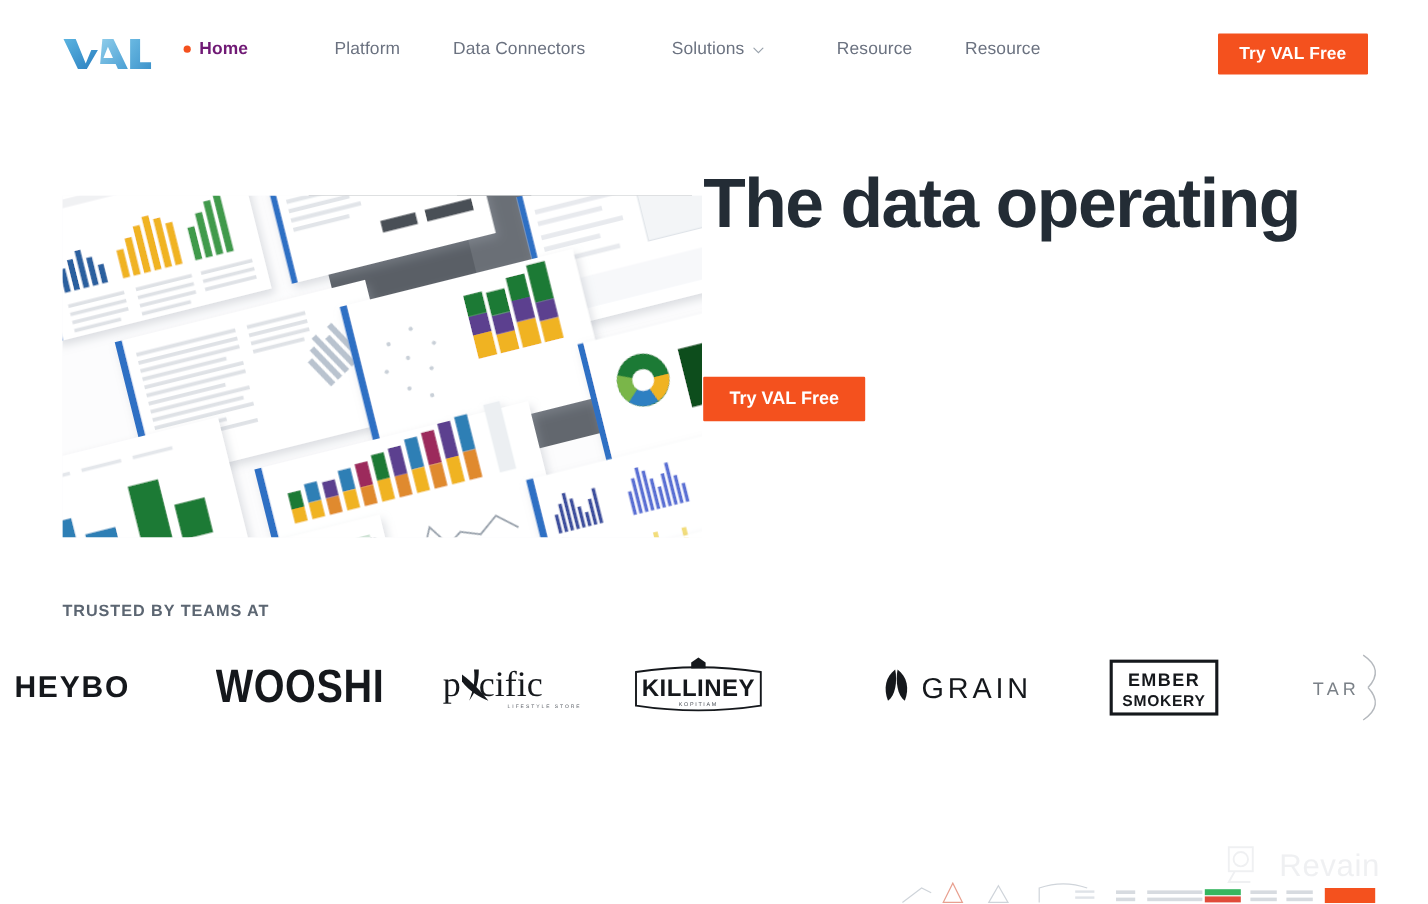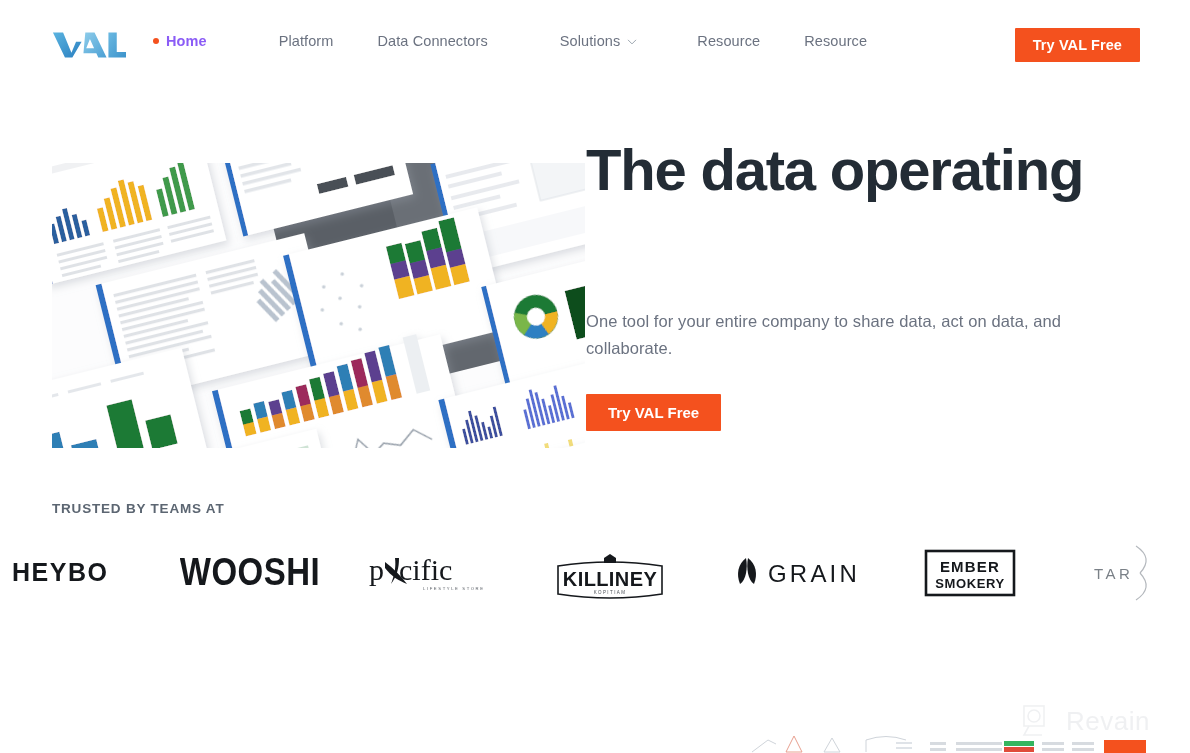--- a/index.html
+++ b/index.html
@@ -53,21 +53,21 @@
   .nav-item {
     font-size: 14.5px;
     color: #6b7280;
     letter-spacing: .1px;
     white-space: nowrap;
     cursor: pointer;
     display: flex;
     align-items: center;
     gap: 7px;
   }
-  .nav-item.active { color: #8b5cf6; font-weight: 600; }
+  .nav-item.active { color: #701a75; font-weight: 600; }
 
   .nav-dot {
     width: 6px; height: 6px;
     border-radius: 50%;
     background: #f4511e;
     display: inline-block;
     flex: 0 0 auto;
   }
 
   .nav-gap-1 { width: 72px; }
@@ -607,21 +607,20 @@
         </g>
       </g>
     </svg>
   </div>
 
   <div class="hero-text">
     <h1 class="headline">
       <span>The data operating</span><br>
       <br>
     </h1>
-    <p class="subhead">One tool for your entire company to share data, act on data, and collaborate.</p>
     <button class="cta-hero">Try VAL Free</button>
   </div>
 
   <div class="trusted-label">TRUSTED BY TEAMS AT</div>
 
   <div class="logos-row">
 
     <div class="brand" style="left:-8px; width:160px;">
       <svg width="160" height="40" viewBox="0 0 160 40">
         <text x="20" y="28" font-family="'Liberation Sans', sans-serif" font-size="25" font-weight="900" letter-spacing="1.5" fill="#15181c">HEYBO</text>
@@ -637,21 +636,21 @@
     <div class="brand" style="left:355px; width:140px;">
       <svg width="140" height="50" viewBox="0 0 140 50">
         <text x="14" y="32" font-family="'Liberation Serif', serif" font-size="30" fill="#15181c">p</text>
         <text x="44" y="32" font-family="'Liberation Serif', serif" font-size="30" fill="#15181c">cific</text>
         <path d="M30 14 C38 20 46 28 52 36 C44 33 36 28 30 20 Z" fill="#15181c"></path>
         <path d="M44 10 C44 20 42 28 36 36 C40 26 41 18 40 10 Z" fill="#15181c"></path>
         <text x="68" y="42" font-family="'Liberation Sans', sans-serif" font-size="4.2" letter-spacing="1.6" fill="#5a5f66">LIFESTYLE STORE</text>
       </svg>
     </div>
 
-    <div class="brand" style="left:540px; width:140px;align-items:flex-end;">
+    <div class="brand" style="left:512px; width:140px;">
       <svg width="140" height="54" viewBox="0 0 140 54">
         <path d="M18 14 Q70 6 122 14 L122 42 Q70 50 18 42 Z" fill="none" stroke="#15181c" stroke-width="1.6"></path>
         <path d="M64 6 L70 2 L76 6 L76 11 L64 11 Z" fill="#15181c"></path>
         <text x="70" y="34" text-anchor="middle" font-family="'Liberation Sans', sans-serif" font-size="20" font-weight="900" letter-spacing="0.4" fill="#15181c">KILLINEY</text>
         <text x="70" y="42" text-anchor="middle" font-family="'Liberation Sans', sans-serif" font-size="4.5" letter-spacing="1.4" fill="#4a4f56">KOPITIAM</text>
       </svg>
     </div>
 
     <div class="brand" style="left:720px; width:150px;">
       <svg width="150" height="42" viewBox="0 0 150 42">

